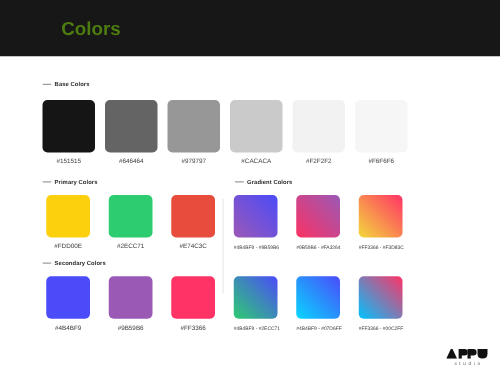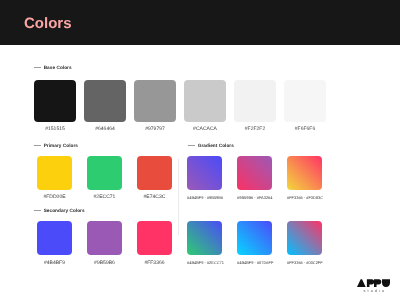--- a/index.html
+++ b/index.html
@@ -24,25 +24,25 @@
   #header {
     position: absolute;
     left: 0; top: 0;
     width: 400px;
     height: 45px;
     background: #171717;
   }
   #header-title {
     position: absolute;
     will-change: opacity;
-    left: 24px;
+    left: 49px;
     top: 15px;
     font-size: 15px;
     font-weight: 700;
-    color: #fca5a5;
+    color: #4d7c0f;
     letter-spacing: 0px;
     line-height: 17px;
   }
 
   
   .sec-label {
     position: absolute;
     will-change: opacity;
     font-size: 4.7px;
     font-weight: 700;

